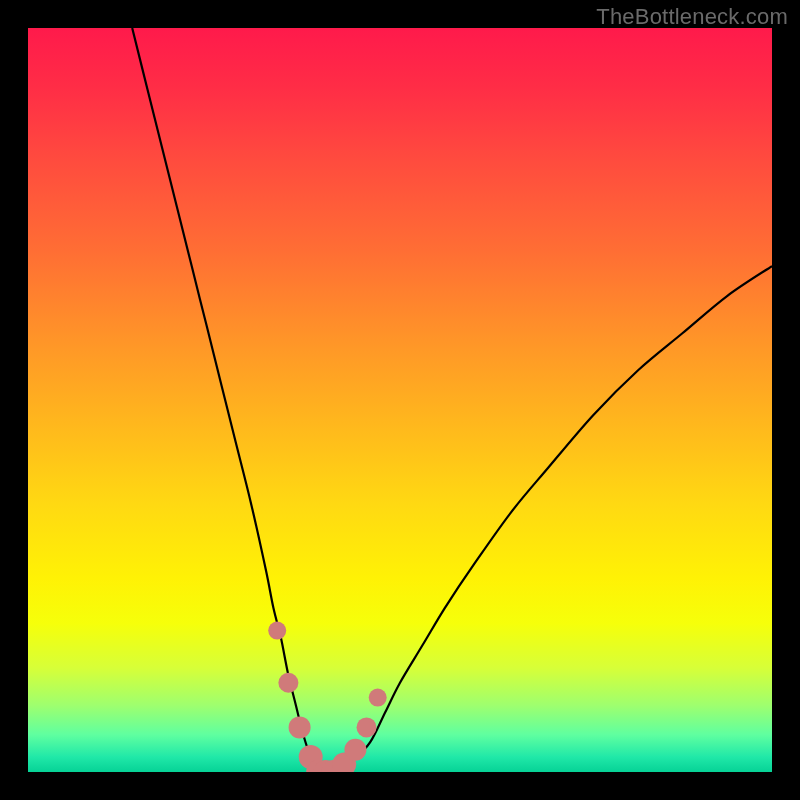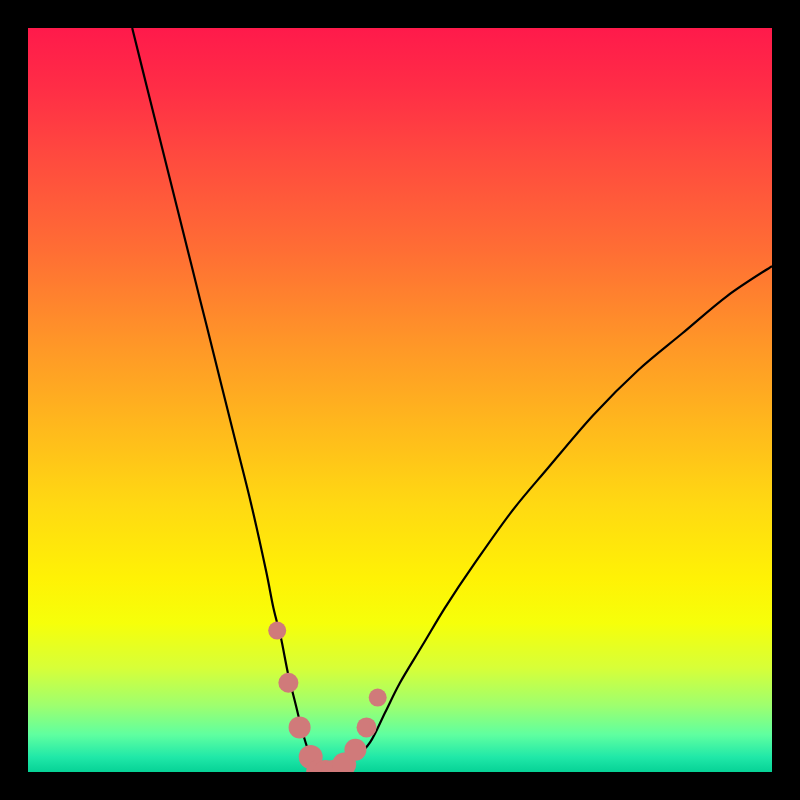--- a/index.html
+++ b/index.html
@@ -69,20 +69,21 @@
     inset: 0;
     width: 744px;
     height: 744px;
     z-index: 2;
   }
 </style>
 </head>
 <body>
 
 <div class="frame">
+  <div class="watermark">TheBottleneck.com</div>
 
   <div class="plot-outer">
     <div class="plot-inner">
       <div class="gradient"></div>
       <svg class="curve" viewBox="0 0 744 744" preserveAspectRatio="none">
         <path fill="none" stroke-width="2.2" d="M 104.2 0.0 C 106.6 9.9 114.1 39.7 119.0 59.5 C 124.0 79.4 129.0 99.2 133.9 119.0 C 138.9 138.9 143.8 158.7 148.8 178.6 C 153.8 198.4 158.7 218.2 163.7 238.1 C 168.6 257.9 173.6 277.8 178.6 297.6 C 183.5 317.4 188.5 337.3 193.4 357.1 C 198.4 377.0 203.4 396.8 208.3 416.6 C 213.3 436.5 218.2 455.1 223.2 476.2 C 228.2 497.2 234.4 525.8 238.1 543.1 C 241.8 560.5 243.0 569.2 245.5 580.3 C 248.0 591.5 250.5 598.9 253.0 610.1 C 255.4 621.2 257.9 636.1 260.4 647.3 C 262.9 658.4 265.4 667.1 267.8 677.0 C 270.3 687.0 272.8 698.1 275.3 706.8 C 277.8 715.5 280.2 722.9 282.7 729.1 C 285.2 735.3 287.7 741.5 290.2 744.0 C 292.6 746.5 295.1 744.0 297.6 744.0 C 300.1 744.0 302.6 745.2 305.0 744.0 C 307.5 742.8 308.8 739.0 312.5 736.6 C 316.2 734.1 322.4 732.8 327.4 729.1 C 332.3 725.4 337.3 721.7 342.2 714.2 C 347.2 706.8 352.2 694.4 357.1 684.5 C 362.1 674.6 365.8 665.9 372.0 654.7 C 378.2 643.6 386.9 629.9 394.3 617.5 C 401.8 605.1 408.0 594.0 416.6 580.3 C 425.3 566.7 435.2 551.8 446.4 535.7 C 457.6 519.6 471.2 499.7 483.6 483.6 C 496.0 467.5 507.2 455.1 520.8 439.0 C 534.4 422.8 550.6 403.0 565.4 386.9 C 580.3 370.8 595.2 355.9 610.1 342.2 C 625.0 328.6 639.8 317.4 654.7 305.0 C 669.6 292.6 684.5 279.0 699.4 267.8 C 714.2 256.7 736.6 243.0 744.0 238.1" stroke="#000000"></path>
         <g>
             <circle cx="249.2" cy="602.6" r="9" fill="#d07a7a" stroke="#c96c6c" stroke-width="0"></circle>
             <circle cx="260.4" cy="654.7" r="10" fill="#d07a7a" stroke="#c96c6c" stroke-width="0"></circle>
             <circle cx="271.6" cy="699.4" r="11" fill="#d07a7a" stroke="#c96c6c" stroke-width="0"></circle>

